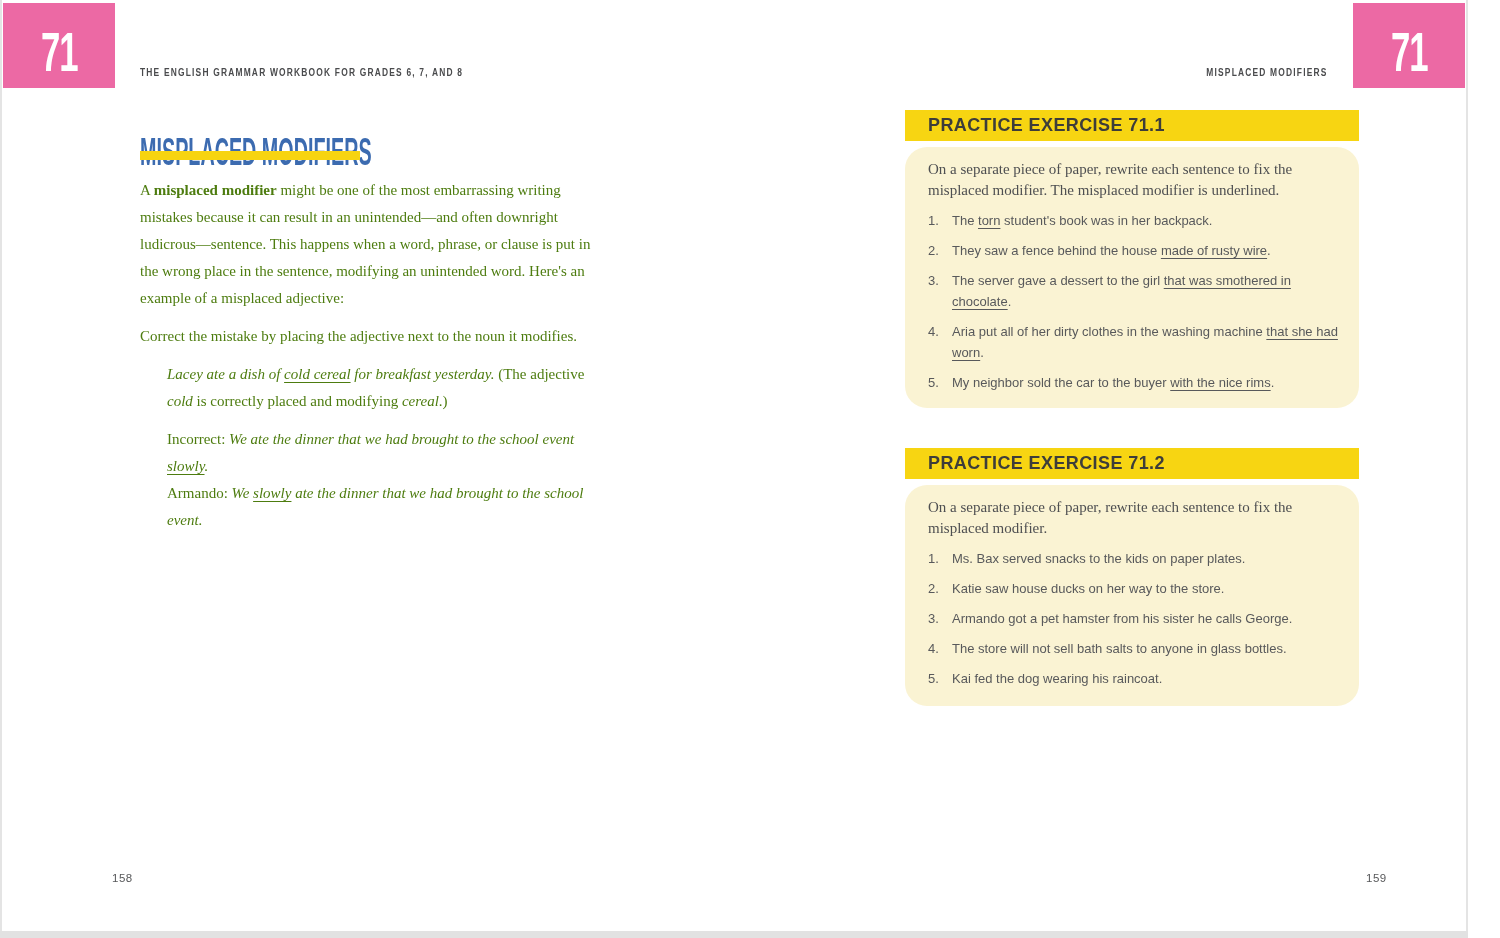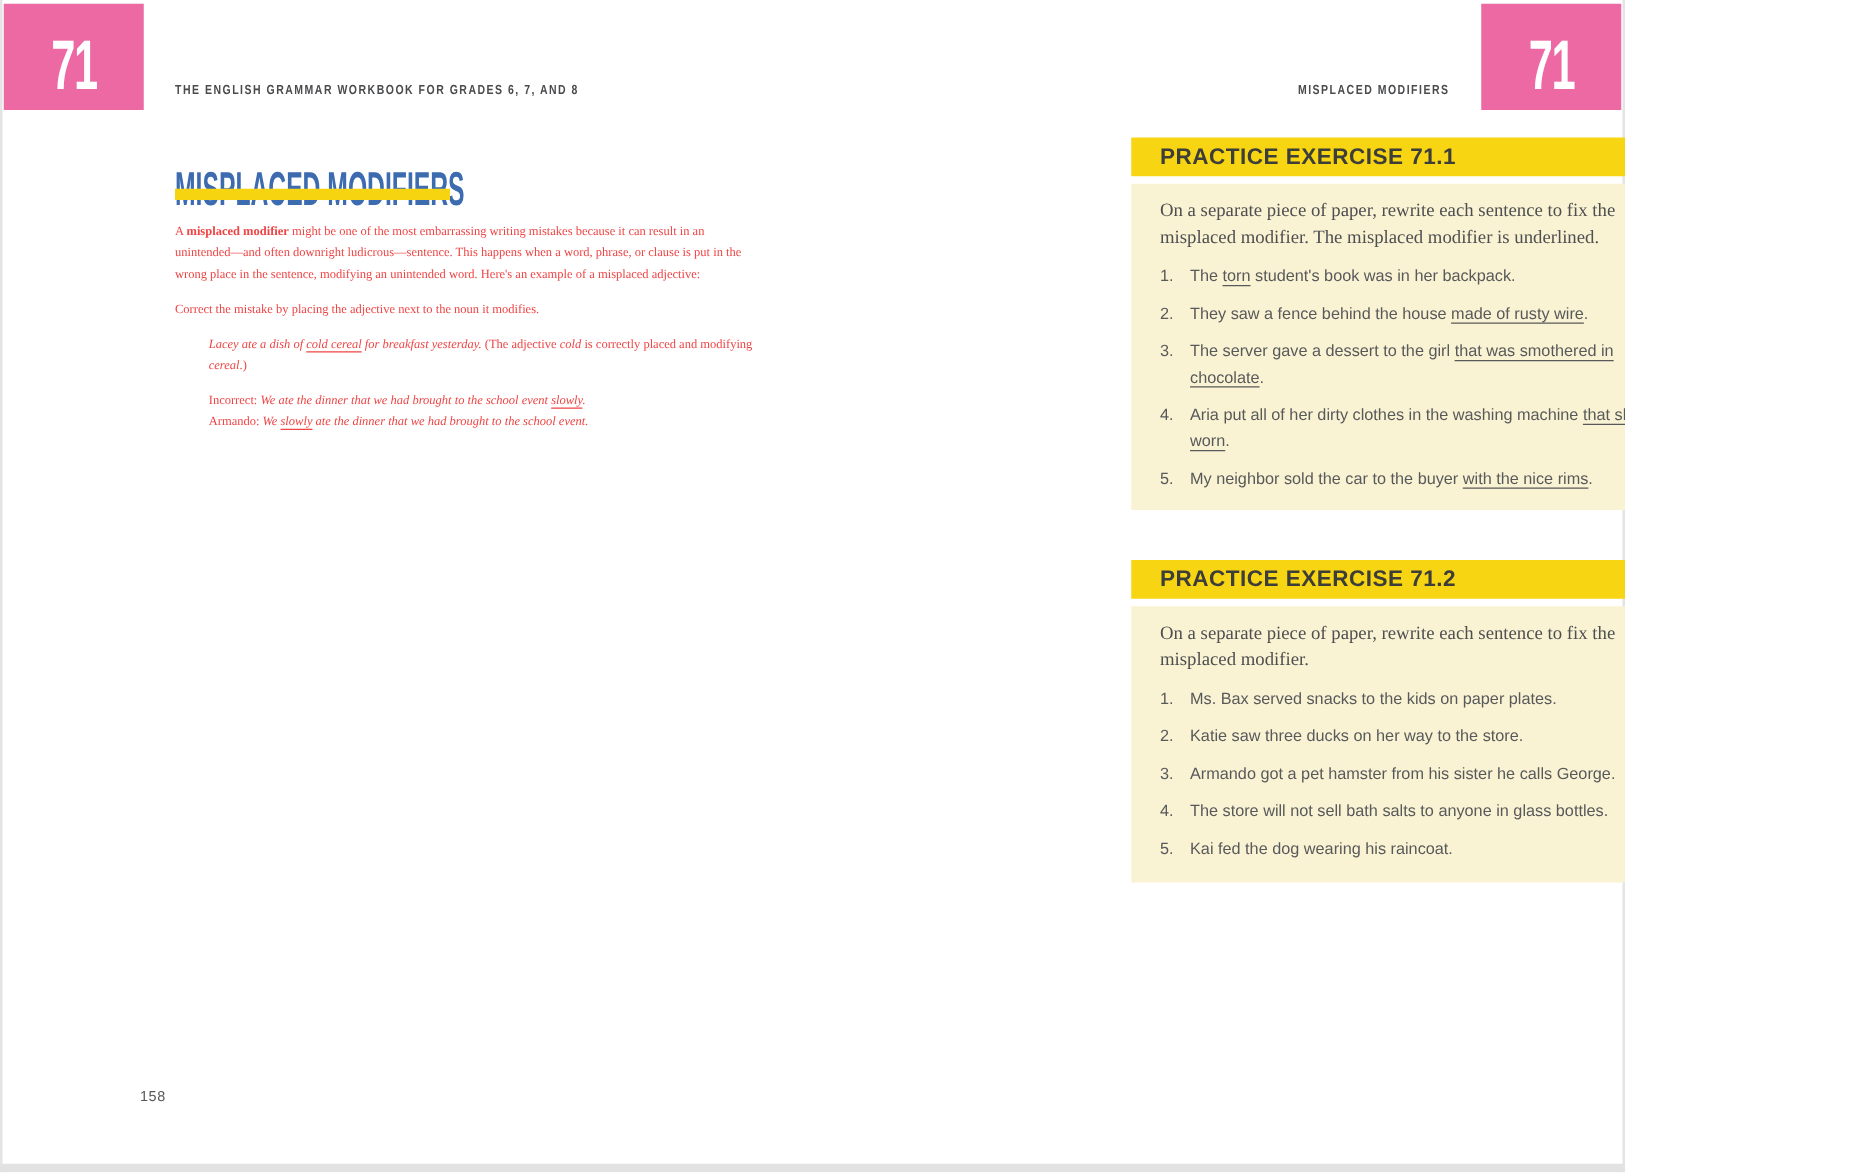--- a/index.html
+++ b/index.html
@@ -1,16 +1,16 @@
 <!DOCTYPE html>
 <html><head>
 <meta charset="utf-8">
 <style>
   html,body{margin:0;padding:0;background:#ffffff;}
-  .canvas{position:relative;width:1300px;height:938px;background:#ffffff;overflow:hidden;
+  .canvas{position:relative;width:1468px;height:938px;background:#ffffff;overflow:hidden;
           font-family:"Liberation Sans",sans-serif;}
   .edge{position:absolute;background:#e4e4e4;}
   .edge-left{left:0;top:0;width:2px;height:938px;}
   .edge-right{right:0;top:0;width:2px;height:938px;}
   .edge-bottom{left:0;bottom:0;width:1500px;height:7px;background:#e2e2e2;}
 
   
   .tab{position:absolute;top:3px;width:112px;height:85px;background:#ec69a4;
        display:flex;align-items:center;justify-content:center;padding-top:12px;box-sizing:border-box;}
   .tab-left{left:3px;}
@@ -25,35 +25,35 @@
   .rh-right{right:140px;transform:scaleX(0.8);transform-origin:right center;}
 
   
   .page-title{position:absolute;left:140px;top:108px;font-size:38px;font-weight:bold;
               color:#3c6bb0;line-height:1;white-space:nowrap;
               transform:scaleX(0.52);transform-origin:left top;}
   .title-rule{position:absolute;left:140px;top:151px;width:220px;height:9px;background:#f7d410;}
 
   
   .body-col{position:absolute;left:140px;top:177px;width:464px;
-            font-family:"Liberation Serif",serif;font-size:10px;line-height:17px;color:#ef4444;}
+            font-family:"Liberation Serif",serif;font-size:15px;line-height:27px;color:#4d7c0f;}
   .para{margin:0 0 11px;}
   .para.indent{margin-left:27px;}
   .b{font-weight:bold;}
   .i{font-style:italic;}
   .u{text-decoration:underline;text-underline-offset:3px;text-decoration-thickness:1px;}
 
   
   .exercise{position:absolute;left:905px;width:454px;}
   .ex1{top:110px;}
   .ex2{top:448px;}
   .ex-band{height:31px;background:#f7d512;display:flex;align-items:center;
            padding-left:23px;box-sizing:border-box;}
   .ex-label{font-size:18px;font-weight:bold;color:#3d3d3a;letter-spacing:0.4px;}
-  .ex-body{background:#faf3d3;margin-top:6px;padding:12px 16px 0 23px;box-sizing:border-box;}
+  .ex-body{background:#faf3d3;margin-top:6px;padding:12px 16px 0 23px;box-sizing:border-box;border-radius:22px;}
   .ex1 .ex-body{height:261px;}
   .ex2 .ex-body{height:221px;}
   .ex-intro{font-family:"Liberation Serif",serif;font-size:15px;line-height:21px;
             color:#4e4f51;margin:0 0 9px;max-width:410px;}
   .li-row{display:flex;margin-bottom:9px;font-size:13px;line-height:21px;color:#58595b;}
   .li-num{width:24px;flex:none;}
   .li-text{flex:1;}
 
   
   .page-num{position:absolute;top:872px;font-size:11.5px;color:#57585a;letter-spacing:0.5px;}
@@ -126,21 +126,21 @@
     </div>
     <div class="ex-body">
       <p class="ex-intro">On a separate piece of paper, rewrite each sentence to fix the misplaced modifier.</p>
       <div>
           <div class="li-row">
             <span class="li-num">1.</span>
             <span class="li-text"><span>Ms. Bax served snacks to the kids on paper plates.</span></span>
           </div>
           <div class="li-row">
             <span class="li-num">2.</span>
-            <span class="li-text"><span>Katie saw three ducks on her way to the store.</span></span>
+            <span class="li-text"><span>Katie saw house ducks on her way to the store.</span></span>
           </div>
           <div class="li-row">
             <span class="li-num">3.</span>
             <span class="li-text"><span>Armando got a pet hamster from his sister he calls George.</span></span>
           </div>
           <div class="li-row">
             <span class="li-num">4.</span>
             <span class="li-text"><span>The store will not sell bath salts to anyone in glass bottles.</span></span>
           </div>
           <div class="li-row">

